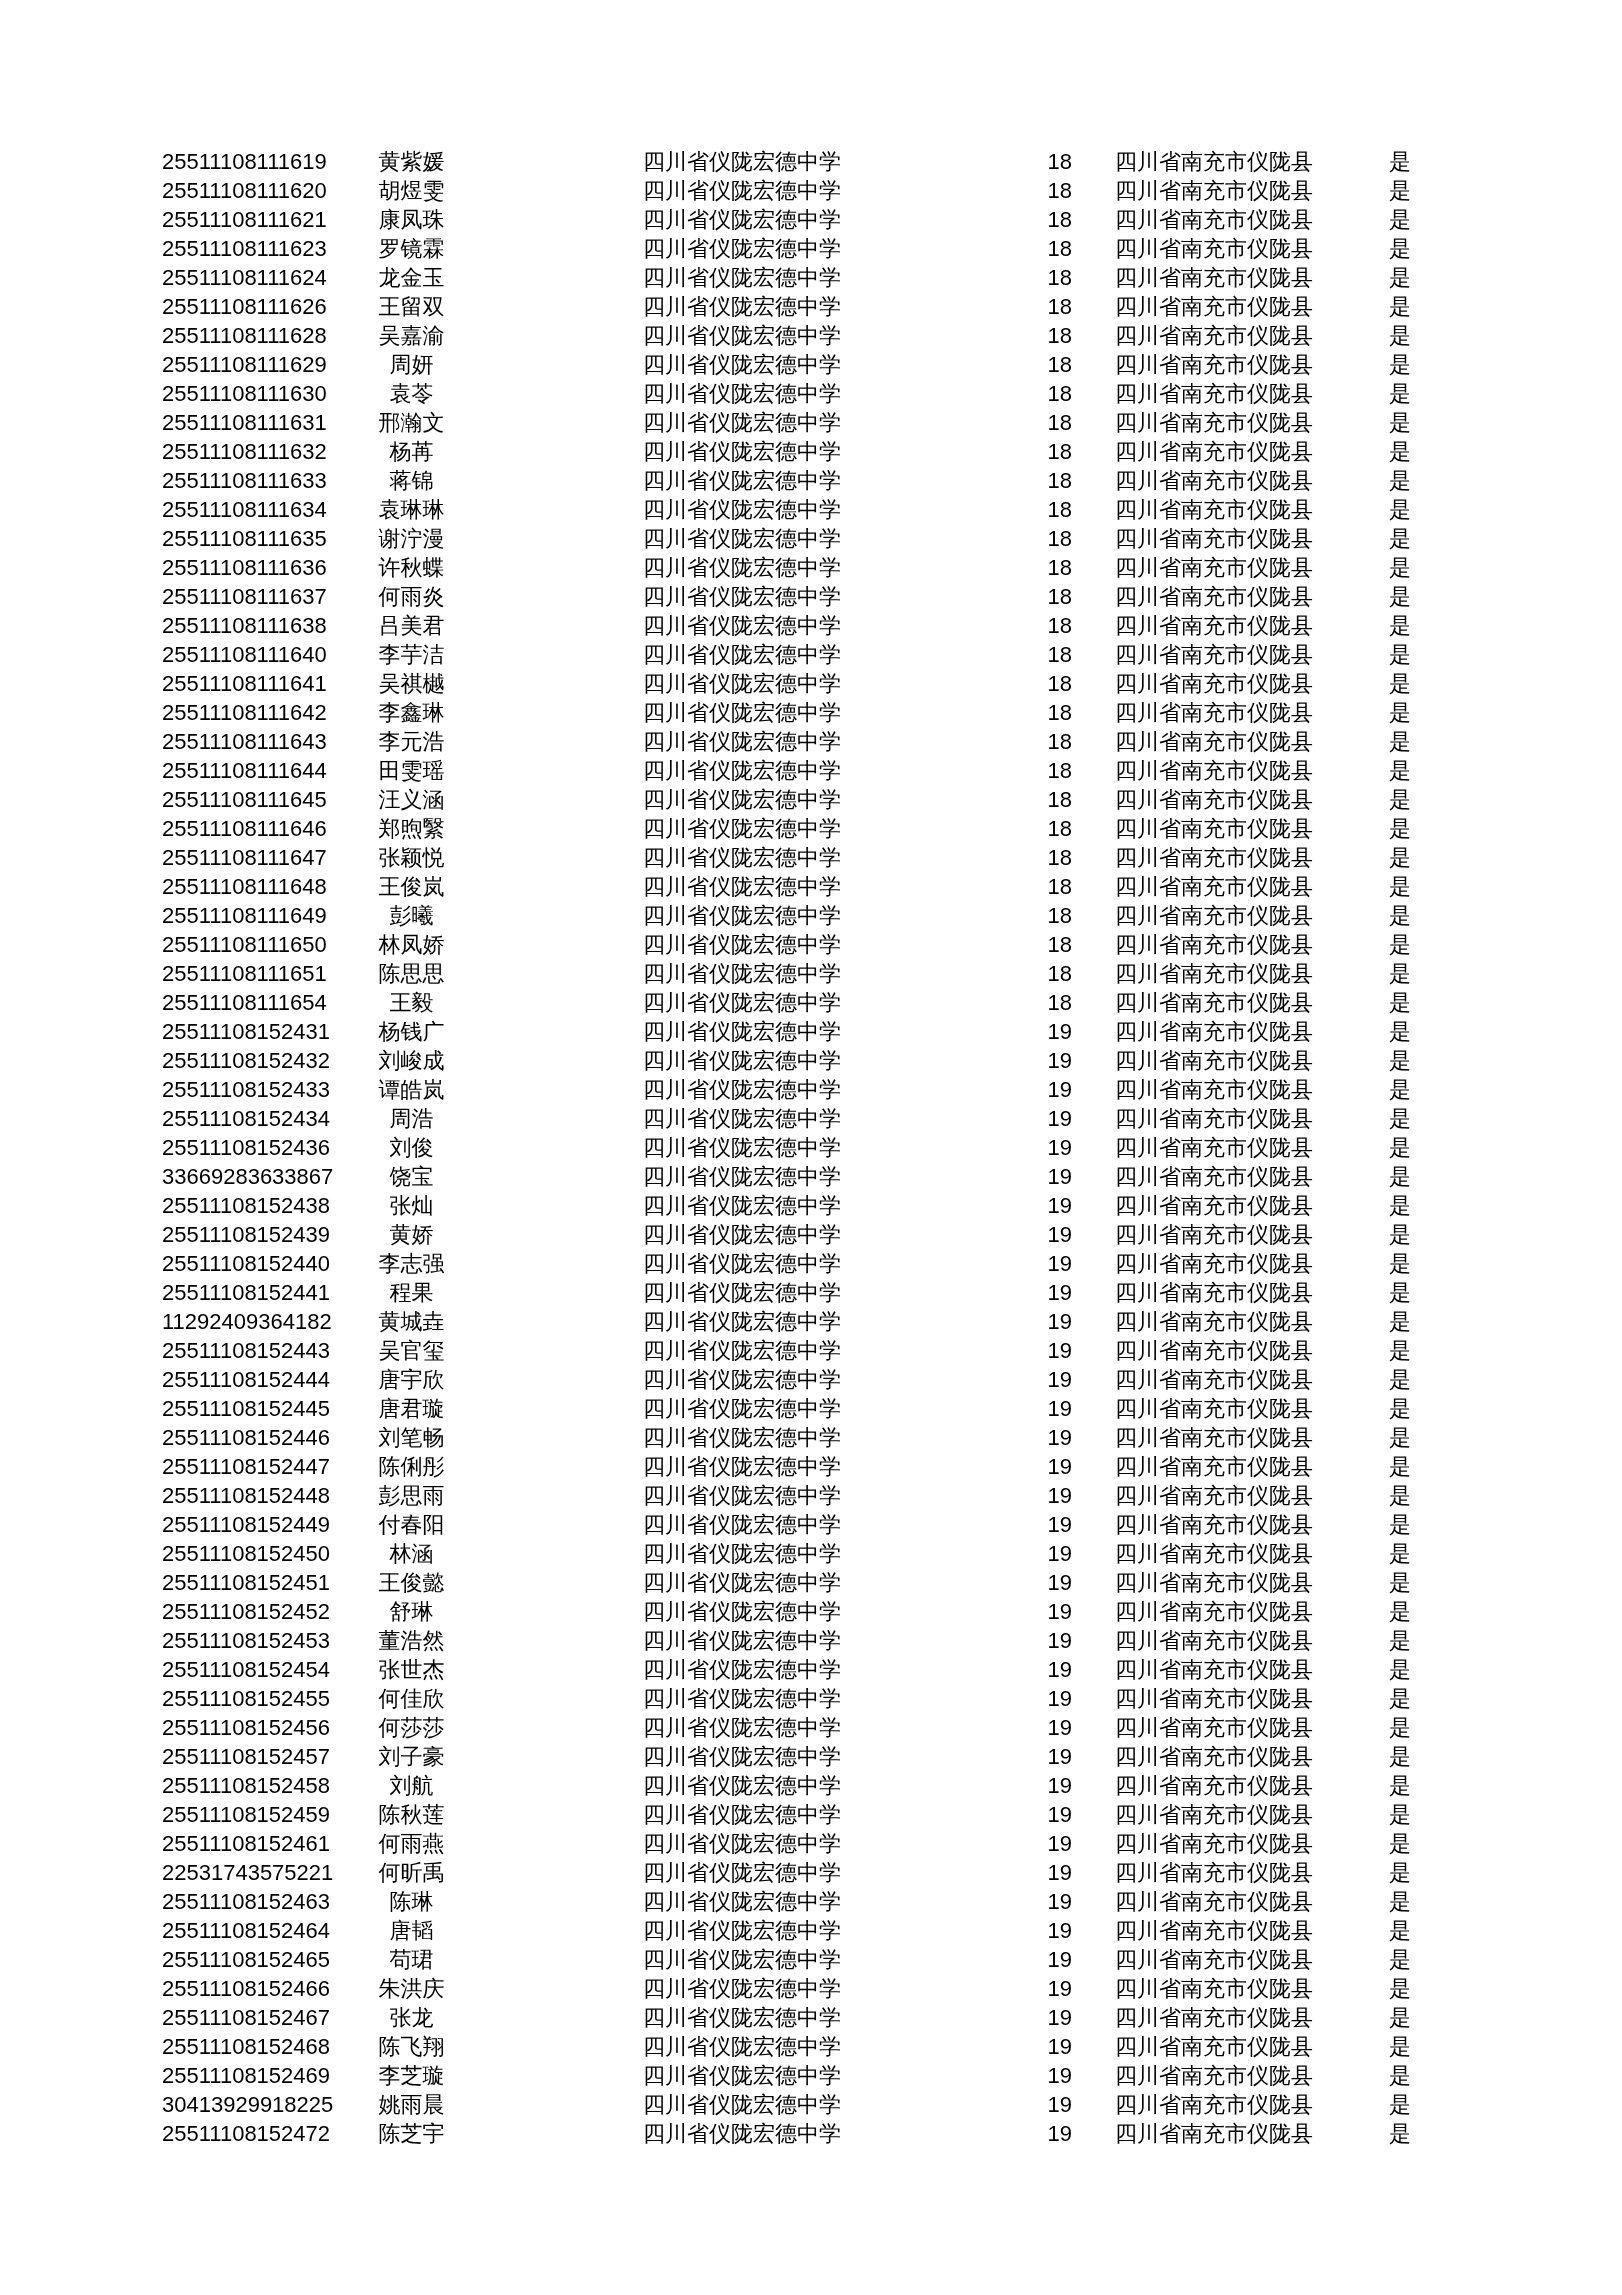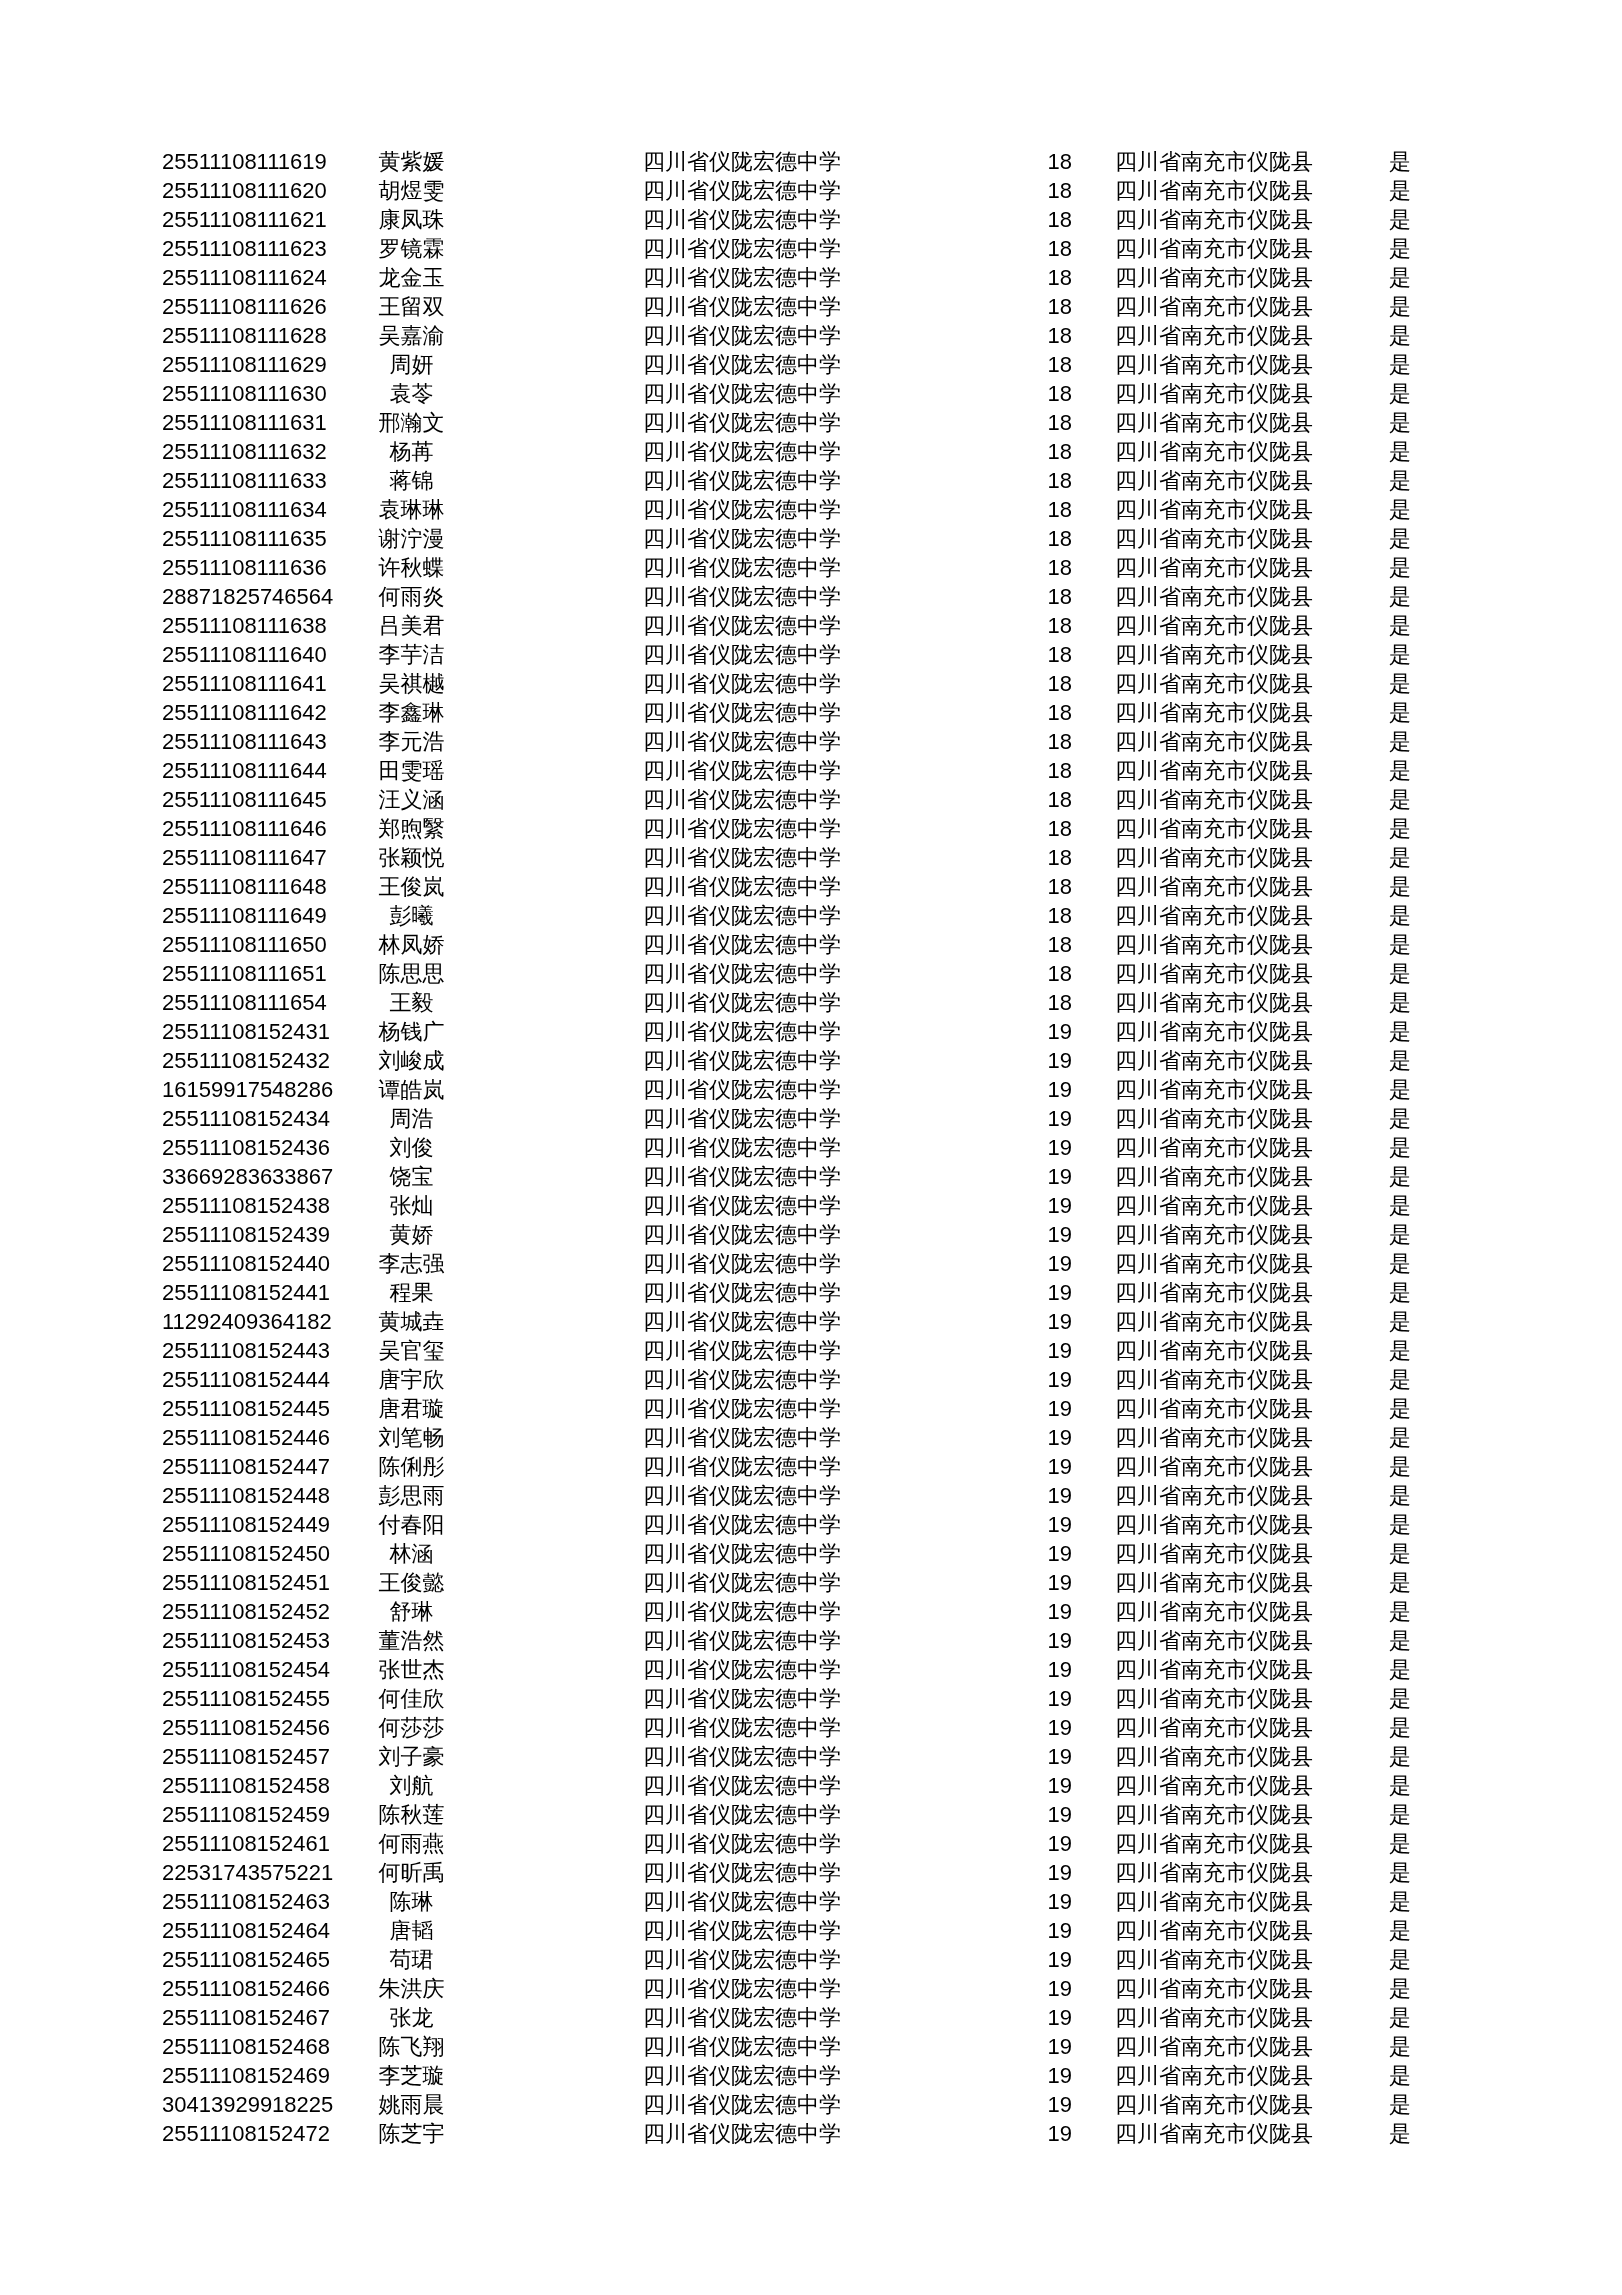--- a/index.html
+++ b/index.html
@@ -158,21 +158,21 @@
     </div>
     <div class="row">
       <span class="c c-id">25511108111636</span>
       <span class="c c-name">许秋蝶</span>
       <span class="c c-school">四川省仪陇宏德中学</span>
       <span class="c c-age">18</span>
       <span class="c c-region">四川省南充市仪陇县</span>
       <span class="c c-flag">是</span>
     </div>
     <div class="row">
-      <span class="c c-id">28871825746564</span>
+      <span class="c c-id">25511108111637</span>
       <span class="c c-name">何雨炎</span>
       <span class="c c-school">四川省仪陇宏德中学</span>
       <span class="c c-age">18</span>
       <span class="c c-region">四川省南充市仪陇县</span>
       <span class="c c-flag">是</span>
     </div>
     <div class="row">
       <span class="c c-id">25511108111638</span>
       <span class="c c-name">吕美君</span>
       <span class="c c-school">四川省仪陇宏德中学</span>
@@ -294,21 +294,21 @@
     </div>
     <div class="row">
       <span class="c c-id">25511108152432</span>
       <span class="c c-name">刘峻成</span>
       <span class="c c-school">四川省仪陇宏德中学</span>
       <span class="c c-age">19</span>
       <span class="c c-region">四川省南充市仪陇县</span>
       <span class="c c-flag">是</span>
     </div>
     <div class="row">
-      <span class="c c-id">16159917548286</span>
+      <span class="c c-id">25511108152433</span>
       <span class="c c-name">谭皓岚</span>
       <span class="c c-school">四川省仪陇宏德中学</span>
       <span class="c c-age">19</span>
       <span class="c c-region">四川省南充市仪陇县</span>
       <span class="c c-flag">是</span>
     </div>
     <div class="row">
       <span class="c c-id">25511108152434</span>
       <span class="c c-name">周浩</span>
       <span class="c c-school">四川省仪陇宏德中学</span>

